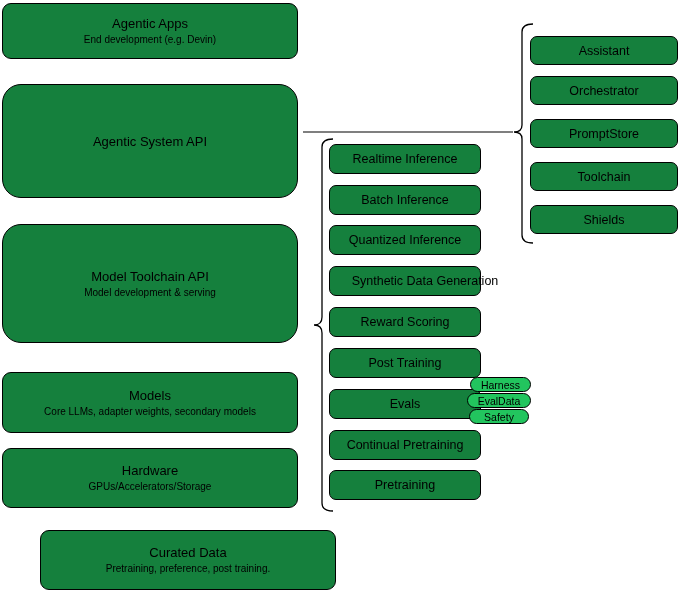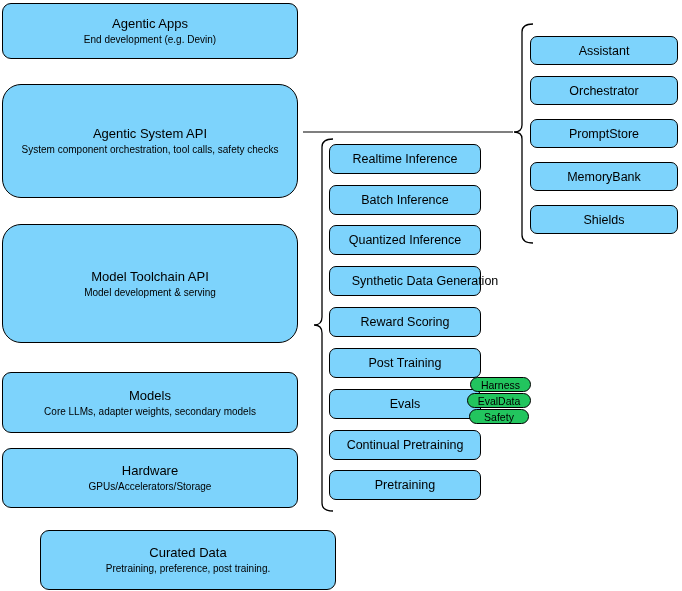--- a/index.html
+++ b/index.html
@@ -8,21 +8,21 @@
     background: #ffffff;
     font-family: "Liberation Sans", sans-serif;
     color: #000000;
     position: relative;
     overflow: hidden;
   }
   .canvas { position: absolute; left: 0; top: 0; width: 682px; height: 591px; }
   svg.overlay { position: absolute; left: 0; top: 0; z-index: 1; pointer-events: none; }
   .box {
     position: absolute;
-    background: #7dd3fc;
+    background: #15803d;
     border: 1px solid #000000;
     box-sizing: border-box;
     display: flex; flex-direction: column;
     align-items: center; justify-content: center;
     text-align: center;
     z-index: 2;
   }
   .lbox { left: 2px; width: 296px; }
   .r9  { border-radius: 9px; }
   .r20 { border-radius: 19px; }
@@ -61,21 +61,20 @@
     <path d="M533,24 Q522,24 522,32 L522,125 Q522,132 514,132 Q522,132 522,139 L522,235 Q522,243 533,243" fill="none" stroke-width="1.3" stroke="#000000"></path>
   </svg>
 
   <div class="box lbox r9" style="top:3px; height:56px;">
     <div class="title">Agentic Apps</div>
     <div class="subtitle">End development (e.g. Devin)</div>
   </div>
 
   <div class="box lbox r20" style="top:84px; height:114px;">
     <div class="title">Agentic System API</div>
-    <div class="subtitle">System component orchestration, tool calls, safety checks</div>
   </div>
 
   <div class="box lbox r20" style="top:224px; height:119px;">
     <div class="title">Model Toolchain API</div>
     <div class="subtitle">Model development &amp; serving</div>
   </div>
 
   <div class="box lbox r9" style="top:372px; height:61px;">
     <div class="title">Models</div>
     <div class="subtitle">Core LLMs, adapter weights, secondary models</div>
@@ -101,16 +100,16 @@
   <div class="box mbox" style="top:430px;">Continual Pretraining</div>
   <div class="box mbox" style="top:470px;">Pretraining</div>
 
   <div class="tag" style="left:470px; top:377px; width:61px; height:15px;">Harness</div>
   <div class="tag" style="left:467px; top:393px; width:64px; height:15px;">EvalData</div>
   <div class="tag" style="left:469px; top:409px; width:60px; height:15px;">Safety</div>
 
   <div class="box rbox" style="top:36px;">Assistant</div>
   <div class="box rbox" style="top:76px;">Orchestrator</div>
   <div class="box rbox" style="top:119px;">PromptStore</div>
-  <div class="box rbox" style="top:162px;">MemoryBank</div>
+  <div class="box rbox" style="top:162px;">Toolchain</div>
   <div class="box rbox" style="top:205px;">Shields</div>
 
 </div>
 
 </body></html>

